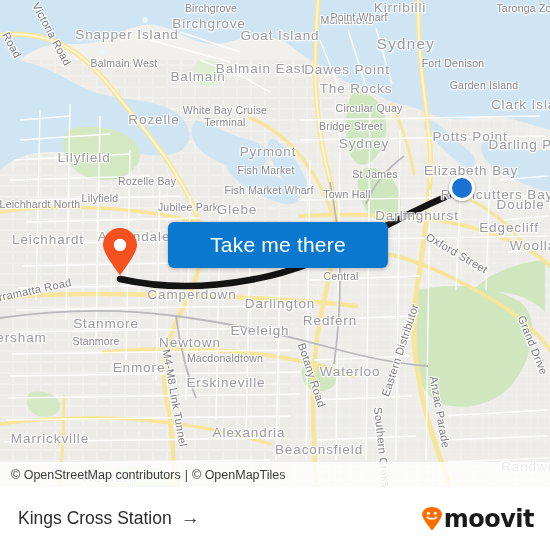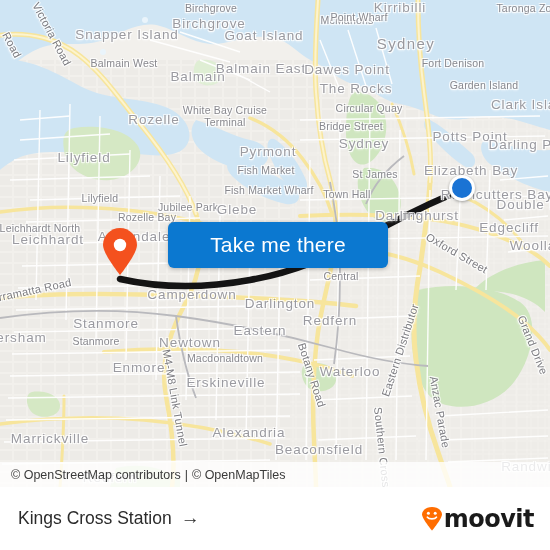--- a/index.html
+++ b/index.html
@@ -201,21 +201,21 @@
 
       <path d="M120,279 C160,288 206,288 250,280 C296,272 330,256 360,240
                C392,222 424,206 452,194" stroke="#141414" stroke-width="6.5" fill="none" stroke-linecap="round"></path>
     </svg>
 
     <div id="labels">
         <div class="maplabel lbl-small" style="left: 211px; top: 8px;">Birchgrove</div>
         <div class="maplabel lbl-suburb" style="left: 400px; top: 7px;">Kirribilli</div>
         <div class="maplabel lbl-small" style="left: 527px; top: 8px;">Taronga Zoo</div>
         <div class="maplabel lbl-suburb" style="left: 209px; top: 23px;">Birchgrove</div>
-        <div class="maplabel lbl-suburb" style="left: 264px; top: 35px;">Goat Island</div>
+        <div class="maplabel lbl-suburb" style="left: 280px; top: 35px;">Goat Island</div>
         <div class="maplabel lbl-small" style="left: 347px; top: 20px;">McMahons</div>
         <div class="maplabel lbl-small" style="left: 347px; top: 17px; margin-left: 12px;">Point Wharf</div>
         <div class="maplabel lbl-suburb-big" style="left: 406px; top: 43px;">Sydney</div>
         <div class="maplabel lbl-road" style="left: 52px; top: 34px; transform: translate(-50%, -50%) rotate(62deg);">Victoria Road</div>
         <div class="maplabel lbl-road" style="left: 12px; top: 45px; transform: translate(-50%, -50%) rotate(62deg);">Road</div>
         <div class="maplabel lbl-suburb" style="left: 127px; top: 34px;">Snapper Island</div>
         <div class="maplabel lbl-small" style="left: 453px; top: 63px;">Fort Denison</div>
         <div class="maplabel lbl-small" style="left: 124px; top: 63px;">Balmain West</div>
         <div class="maplabel lbl-suburb" style="left: 198px; top: 76px;">Balmain</div>
         <div class="maplabel lbl-suburb" style="left: 261px; top: 68px;">Balmain East</div>
@@ -228,42 +228,42 @@
         <div class="maplabel lbl-small" style="left: 369px; top: 108px;">Circular Quay</div>
         <div class="maplabel lbl-suburb" style="left: 154px; top: 119px;">Rozelle</div>
         <div class="maplabel lbl-small" style="left: 351px; top: 126px;">Bridge Street</div>
         <div class="maplabel lbl-suburb" style="left: 470px; top: 136px;">Potts Point</div>
         <div class="maplabel lbl-suburb" style="left: 268px; top: 151px;">Pyrmont</div>
         <div class="maplabel lbl-suburb" style="left: 364px; top: 143px;">Sydney</div>
         <div class="maplabel lbl-suburb" style="left: 533px; top: 144px;">Darling Point</div>
         <div class="maplabel lbl-suburb" style="left: 84px; top: 157px;">Lilyfield</div>
         <div class="maplabel lbl-small" style="left: 266px; top: 170px;">Fish Market</div>
         <div class="maplabel lbl-suburb" style="left: 471px; top: 170px;">Elizabeth Bay</div>
-        <div class="maplabel lbl-small" style="left: 147px; top: 181px; margin-top: 36px;">Rozelle Bay</div>
+        <div class="maplabel lbl-small" style="left: 147px; top: 181px;">Rozelle Bay</div>
         <div class="maplabel lbl-small" style="left: 375px; top: 174px;">St James</div>
         <div class="maplabel lbl-small" style="left: 269px; top: 190px;">Fish Market Wharf</div>
         <div class="maplabel lbl-suburb" style="left: 497px; top: 194px;">Rushcutters Bay</div>
-        <div class="maplabel lbl-small" style="left: 40px; top: 204px; margin-top: 24px;">Leichhardt North</div>
+        <div class="maplabel lbl-small" style="left: 40px; top: 204px;">Leichhardt North</div>
         <div class="maplabel lbl-small" style="left: 188px; top: 207px;">Jubilee Park</div>
         <div class="maplabel lbl-suburb" style="left: 237px; top: 209px;">Glebe</div>
         <div class="maplabel lbl-small" style="left: 347px; top: 194px;">Town Hall</div>
         <div class="maplabel lbl-suburb" style="left: 536px; top: 204px;">Double Bay</div>
         <div class="maplabel lbl-small" style="left: 100px; top: 198px;">Lilyfield</div>
         <div class="maplabel lbl-suburb" style="left: 417px; top: 215px;">Darlinghurst</div>
         <div class="maplabel lbl-suburb" style="left: 509px; top: 227px;">Edgecliff</div>
         <div class="maplabel lbl-suburb" style="left: 48px; top: 239px;">Leichhardt</div>
         <div class="maplabel lbl-suburb" style="left: 134px; top: 236px;">Annandale</div>
         <div class="maplabel lbl-suburb" style="left: 544px; top: 245px;">Woollahra</div>
         <div class="maplabel lbl-road" style="left: 457px; top: 253px; transform: translate(-50%, -50%) rotate(30deg);">Oxford Street</div>
         <div class="maplabel lbl-small" style="left: 341px; top: 276px;">Central</div>
         <div class="maplabel lbl-road" style="left: 28px; top: 291px; transform: translate(-50%, -50%) rotate(-12deg);">Parramatta Road</div>
         <div class="maplabel lbl-suburb" style="left: 192px; top: 294px;">Camperdown</div>
         <div class="maplabel lbl-suburb" style="left: 280px; top: 303px;">Darlington</div>
         <div class="maplabel lbl-suburb" style="left: 106px; top: 323px;">Stanmore</div>
-        <div class="maplabel lbl-suburb" style="left: 260px; top: 330px;">Eastern</div>
+        <div class="maplabel lbl-suburb" style="left: 260px; top: 330px;">Eveleigh</div>
         <div class="maplabel lbl-suburb" style="left: 330px; top: 320px;">Redfern</div>
         <div class="maplabel lbl-suburb" style="left: 10px; top: 337px;">Petersham</div>
         <div class="maplabel lbl-small" style="left: 96px; top: 341px;">Stanmore</div>
         <div class="maplabel lbl-suburb" style="left: 190px; top: 342px;">Newtown</div>
         <div class="maplabel lbl-road" style="left: 400px; top: 350px; transform: translate(-50%, -50%) rotate(-72deg);">Eastern Distributor</div>
         <div class="maplabel lbl-road" style="left: 533px; top: 345px; transform: translate(-50%, -50%) rotate(68deg);">Grand Drive</div>
         <div class="maplabel lbl-small" style="left: 225px; top: 358px;">Macdonaldtown</div>
         <div class="maplabel lbl-suburb" style="left: 139px; top: 367px;">Enmore</div>
         <div class="maplabel lbl-suburb" style="left: 350px; top: 371px;">Waterloo</div>
         <div class="maplabel lbl-road" style="left: 312px; top: 375px; transform: translate(-50%, -50%) rotate(72deg);">Botany Road</div>

